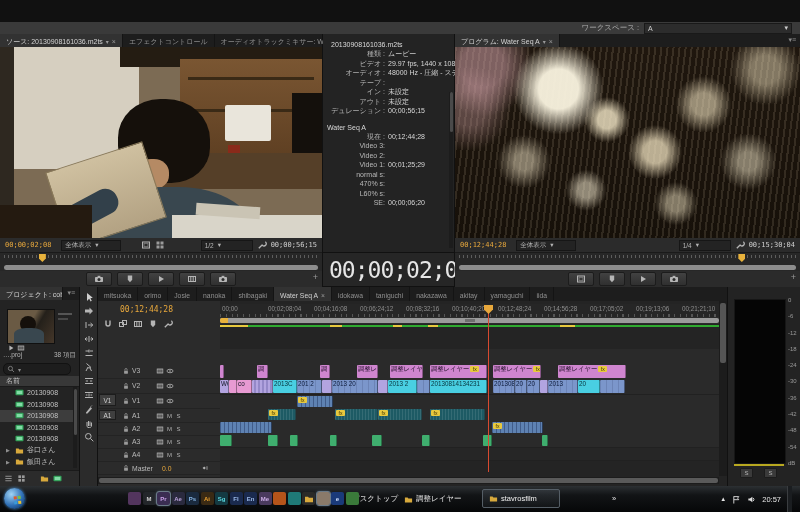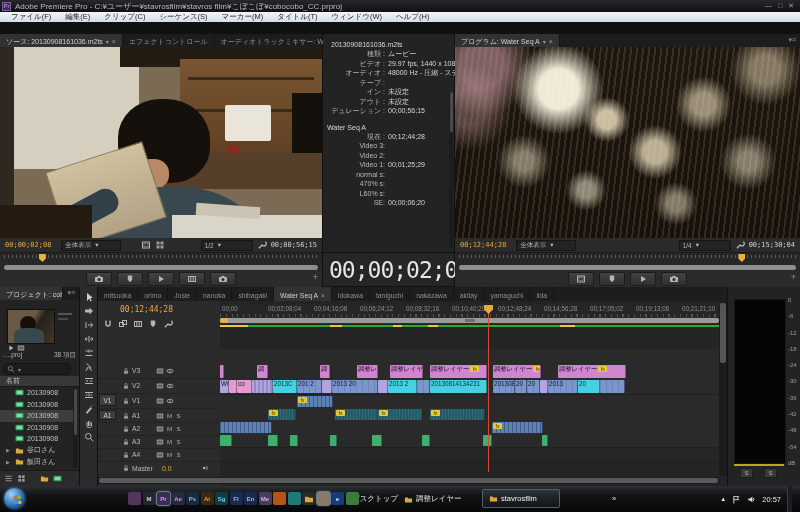--- a/index.html
+++ b/index.html
@@ -139,41 +139,29 @@
       radial-gradient(circle at 8% 10%, rgba(205,158,165,.55) 0 6%, transparent 14%),
       radial-gradient(circle at 4% 32%, rgba(188,146,148,.4) 0 5%, transparent 12%),
       repeating-linear-gradient(97deg, rgba(255,240,210,.10) 0 2px, rgba(0,0,0,.14) 2px 6px),
       linear-gradient(#241a10,#1a130b);}
 </style>
 </head>
 <body>
 
 <div class="screen">
 
-  <div class="titlebar">
-    <span class="pr-badge">Pr</span>
-    <span>Adobe Premiere Pro - C:¥ユーザー¥stavrosfilm¥stavros film¥こぼこぼ¥cobocobo_CC.prproj</span>
-    <span class="winbtns">
-      <span>—</span>
-      <span>□</span>
-      <span>✕</span>
-    </span>
+
+
+  <div class="wsrow">
+    <span>ワークスペース :</span>
+    <div class="wsdrop">
+      <span>A</span>
+        <span class="caret">▾</span>
+    </div>
   </div>
-
-  <div class="menubar" id="menu">
-      <div class="menu-item">ファイル(F)</div>
-      <div class="menu-item">編集(E)</div>
-      <div class="menu-item">クリップ(C)</div>
-      <div class="menu-item">シーケンス(S)</div>
-      <div class="menu-item">マーカー(M)</div>
-      <div class="menu-item">タイトル(T)</div>
-      <div class="menu-item">ウィンドウ(W)</div>
-      <div class="menu-item">ヘルプ(H)</div>
-    </div>
-
 
   <div class="panel" style="left:0;top:34px;width:322px;height:252px;">
     <div class="tabstrip" id="src-tabs">
         <div class="tab active">
           <span>ソース: 20130908161036.m2ts</span>
           <span class="caret">▾</span>
           <span class="x">×</span>
         </div>
         <div class="tab">
           <span>エフェクトコントロール</span>

